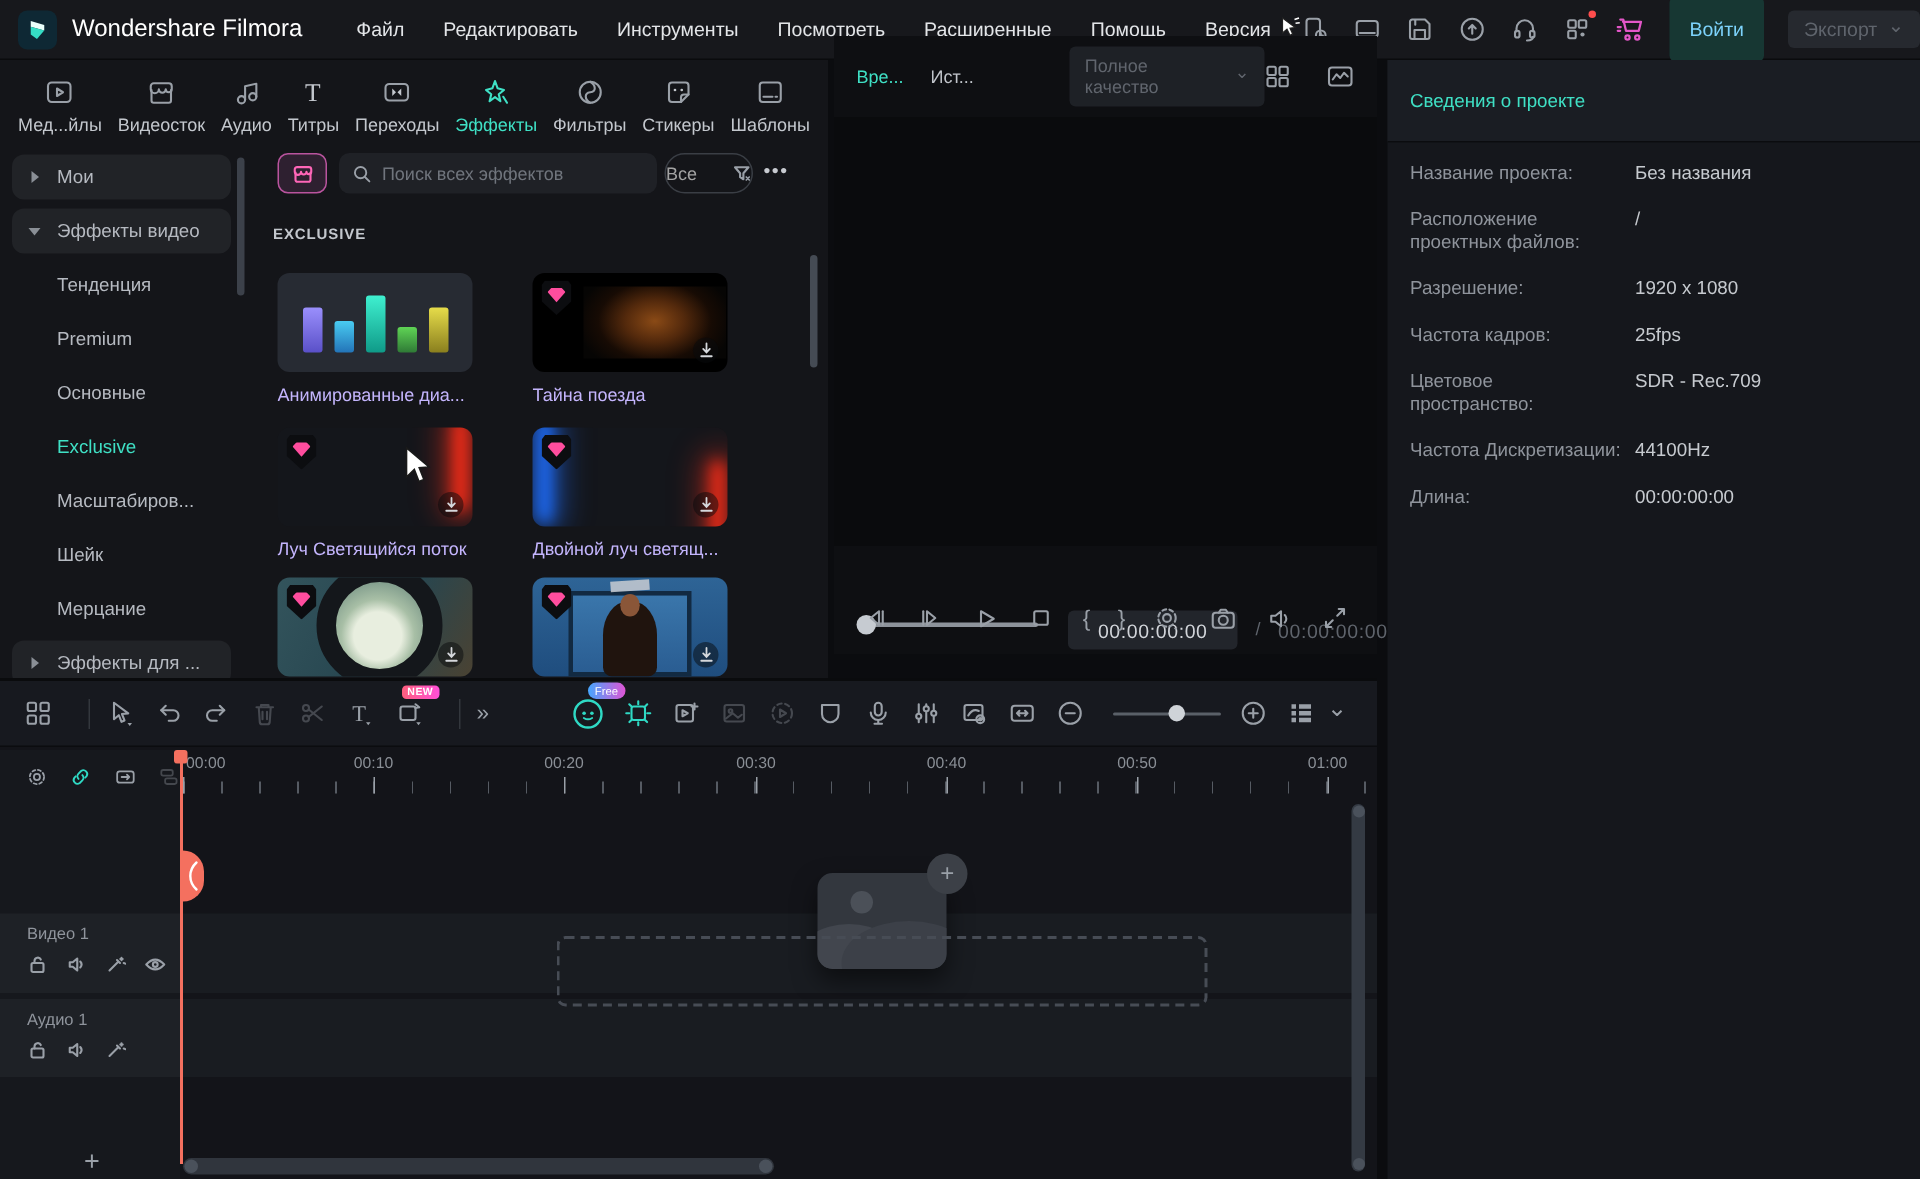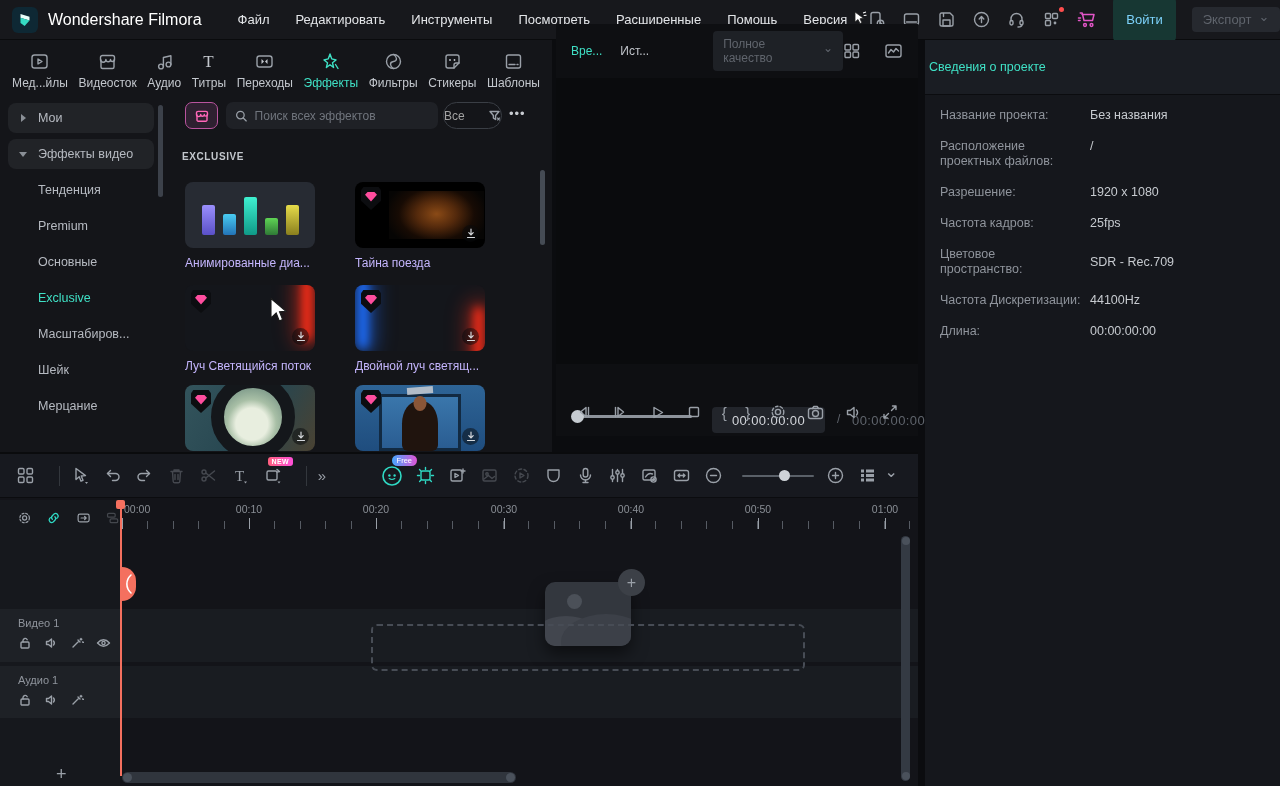--- a/index.html
+++ b/index.html
@@ -76,24 +76,24 @@
   .video{position:absolute;left:0;top:54px;right:0;height:286px;background:#0a0b0d}
   .scrub-track{position:absolute;left:19px;top:391px;width:117px;height:3px;background:#8d939b;border-radius:2px}
   .scrub-handle{position:absolute;left:15px;top:386px;width:13px;height:13px;border-radius:50%;background:#c6cbd1}
   .tc-box{position:absolute;left:156px;top:383px;width:113px;height:26px;background:#22252b;border-radius:4px;color:#d2d5da;font-size:13px;display:flex;align-items:center;justify-content:center;letter-spacing:.4px}
   .tc-sep{position:absolute;left:281px;top:388px;color:#5f646c;font-size:12px}
   .tc-total{position:absolute;left:296px;top:389px;color:#5f646c;font-size:13px;letter-spacing:.4px}
   .transport{position:absolute;left:0;right:0;bottom:0;height:48px;display:flex;align-items:center;justify-content:space-between;padding:0 19px}
   .brace{font-size:15px;color:#9aa0a8}
   
   .right{position:absolute;left:925px;top:40px;width:355px;height:746px;background:#15171c}
-  .r-head{height:55px;display:flex;align-items:center;padding-left:4px;background:#1a1d23;border-bottom:1px solid #0b0c0f;color:#3fe0c5;font-size:12.5px}
+  .r-head{height:55px;display:flex;align-items:center;padding-left:15px;background:#1a1d23;border-bottom:1px solid #0b0c0f;color:#3fe0c5;font-size:12.5px}
   .r-body{padding:13px 15px 0}
   .info-row{display:flex;margin-bottom:16px;font-size:12.5px;line-height:15px;align-items:flex-start}
-  .info-row.vcenter{align-items:center}
+  .info-row.vcenter{align-items:flex-start}
   .info-label{width:150px;color:#8f949c;white-space:pre-line;flex-shrink:0}
   .info-value{color:#c6cacf}
   
   .timeline{position:absolute;left:0;top:452px;width:918px;height:334px;background:#131419;border-top:2px solid #0a0b0d}
   .tl-toolbar{height:44px;background:#17191f;border-bottom:1px solid #0b0c0f;display:flex;align-items:center;padding:0 16px}
   .tl-divider{width:1px;height:20px;background:#33373d;margin:0 11px}
   .tli{position:relative;margin-right:13px;display:flex;align-items:center}
   .badge-new{position:absolute;top:-9px;right:-11px;background:linear-gradient(90deg,#ff5f7e,#ff4fd8);color:#fff;font-size:7px;padding:1px 4px;border-radius:3px;font-weight:bold;letter-spacing:.3px}
   .badge-free{position:absolute;top:-10px;right:-14px;background:linear-gradient(90deg,#46a6ff,#df55d5);color:#fff;font-size:7.5px;padding:1px 5px;border-radius:7px}
   .zoom-slider{width:88px;height:2px;background:#5a6068;border-radius:1px;position:relative;margin:0 12px 0 6px}
@@ -311,20 +311,24 @@
       </div>
     <div class="side-item">
         <span>Масштабиров...</span>
       </div>
     <div class="side-item">
         <span>Шейк</span>
       </div>
     <div class="side-item">
         <span>Мерцание</span>
       </div>
+    <div class="side-item group">
+        <span class="arr-r"></span>
+        <span>Эффекты для ...</span>
+      </div>
   </div>
   <div class="side-scroll"></div>
 
   <div class="content">
     <div class="store-btn">
         <svg width="16" height="16" viewBox="0 0 16 16" fill="none" stroke="#ff66b8" stroke-width="1.4" stroke-linecap="round" stroke-linejoin="round">
           <path d="M3 7 V12 a1.2 1.2 0 0 0 1.2 1.2 h7.6 A1.2 1.2 0 0 0 13 12 V7"></path>
           <path d="M2.5 6.5 V5 a1.6 1.6 0 0 1 1.6 -1.6 h7.8 A1.6 1.6 0 0 1 13.5 5 v1.5 a1.6 1.6 0 0 1 -3.2 0 a1.8 1.8 0 0 1 -3.6 0 a1.75 1.75 0 0 1 -4.2 0 Z"></path>
         </svg>
       </div>

